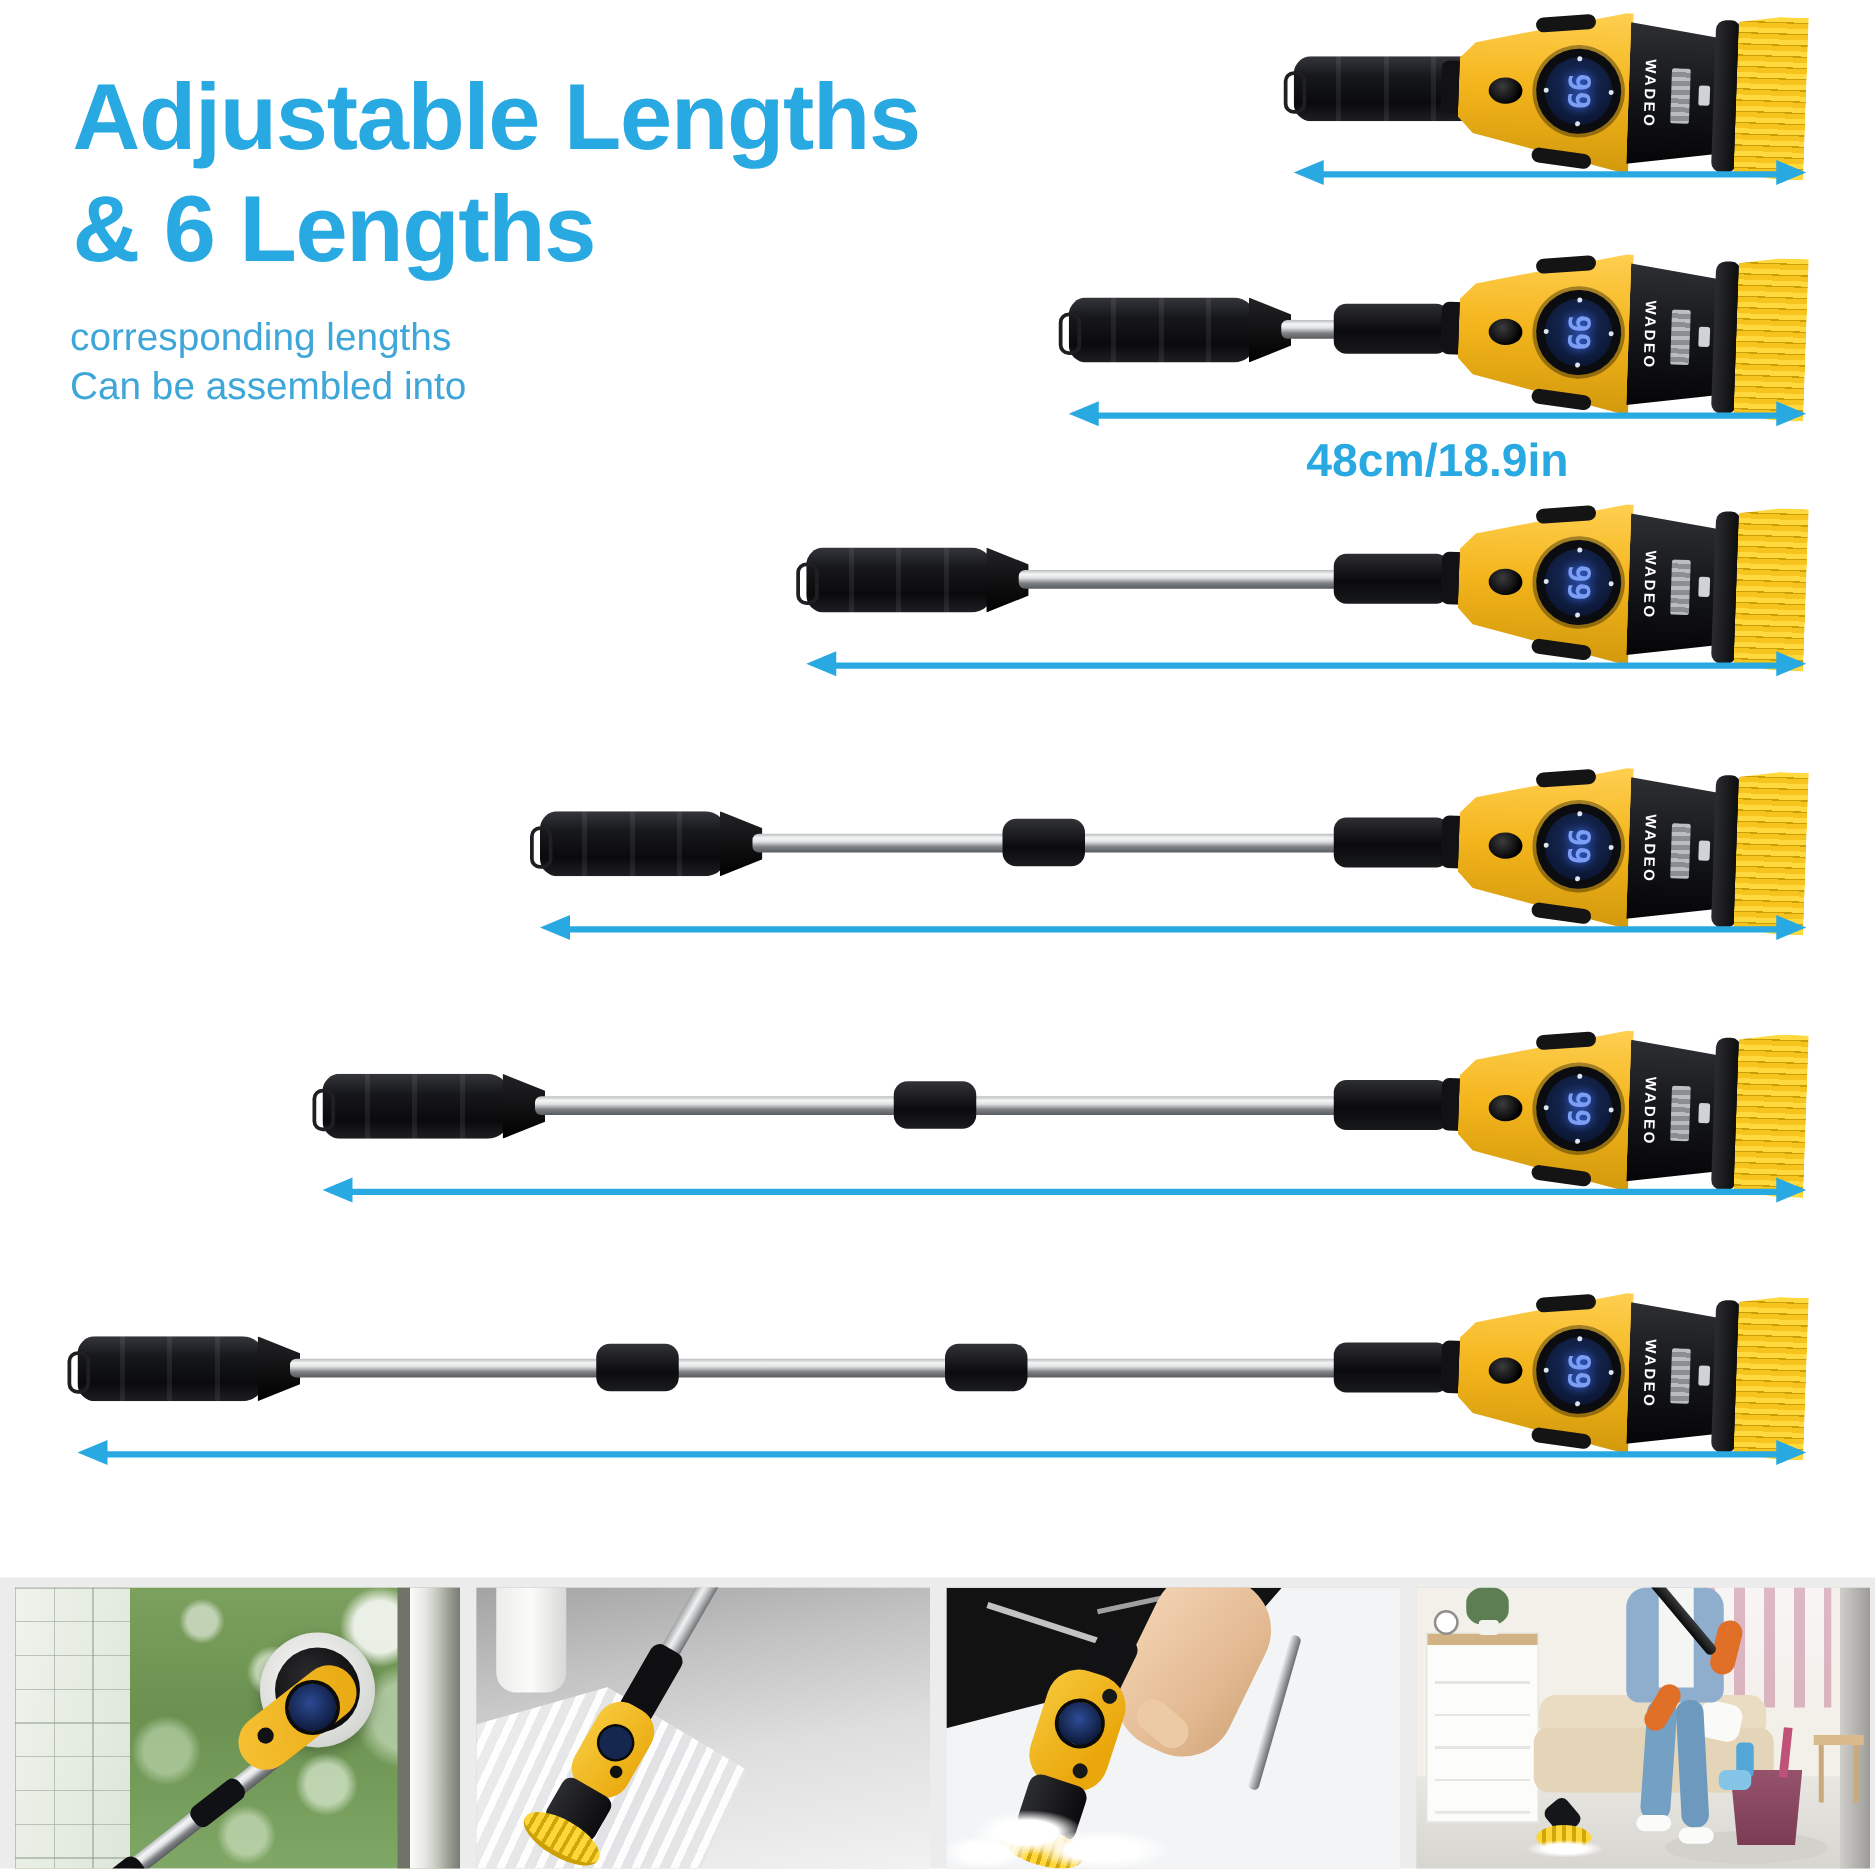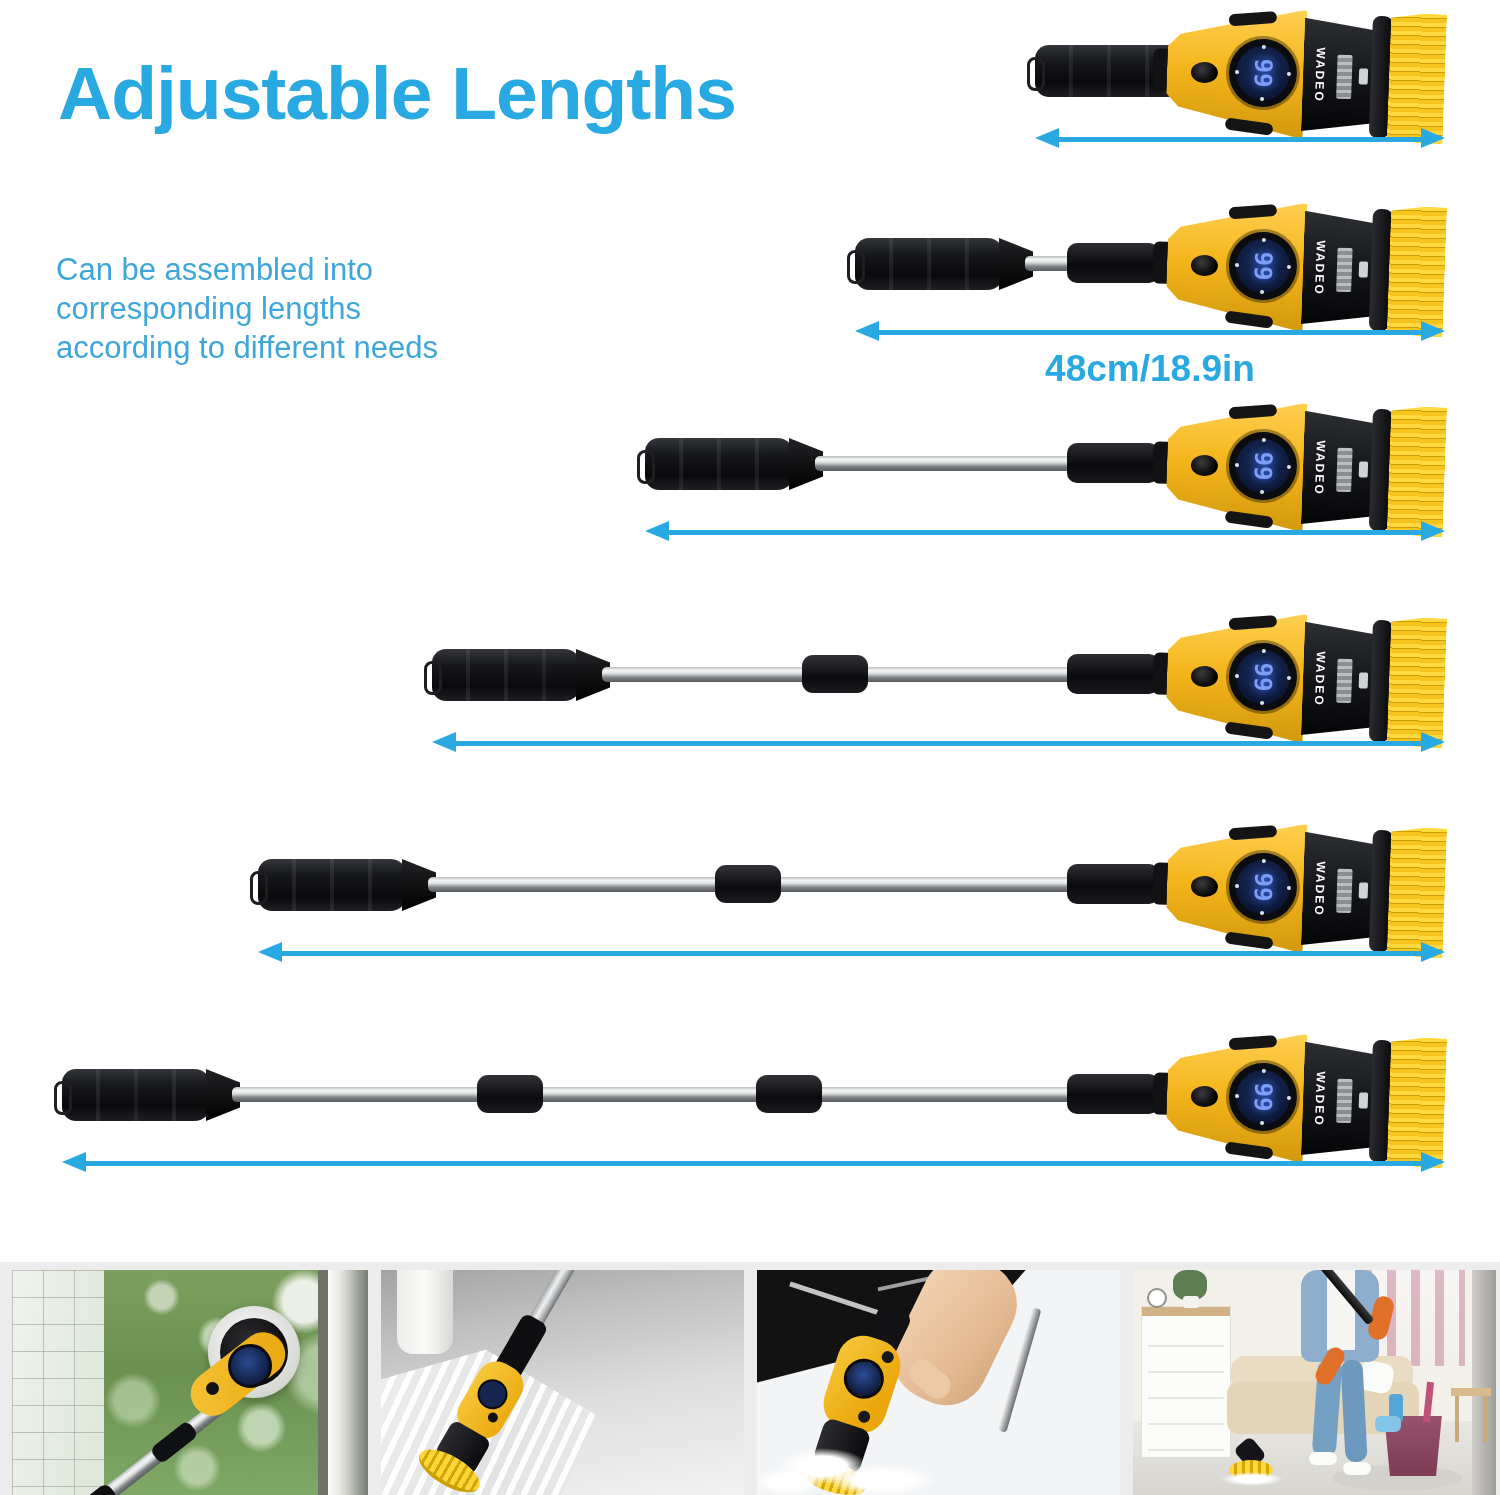--- a/index.html
+++ b/index.html
@@ -195,25 +195,25 @@
   .p4-stick2{left:292px;top:112px;width:7px;height:40px;background:#bf5278;transform:rotate(6deg);}
   .p4-cloth{left:242px;top:146px;width:26px;height:16px;border-radius:6px;background:#84c4e6;}
 </style>
 </head>
 <body>
 
 <div class="canvas" style="--blue: #29a9e2;">
 
   <div class="title">
     <span>Adjustable Lengths</span>
+    <span>&amp; 6 Lengths</span>
   </div>
   <div class="subtitle">
+    <span>corresponding lengths</span>
     <span>Can be assembled into</span>
-    <span>corresponding lengths</span>
-    <span>according to different needs</span>
   </div>
 
   <div id="rows">
       <div class="drow" style="left: 1035px; top: 5px; width: 410px;">
         <div class="device">
           <div class="grip" style="left: 0px; width: 150px;"></div>
           <div class="grip-cap" style="left: -8px;"></div>
           <div class="cone" style="left: 144px;"></div>
           <div class="motor" style="left: 118px;">
             <div class="neck"></div>

